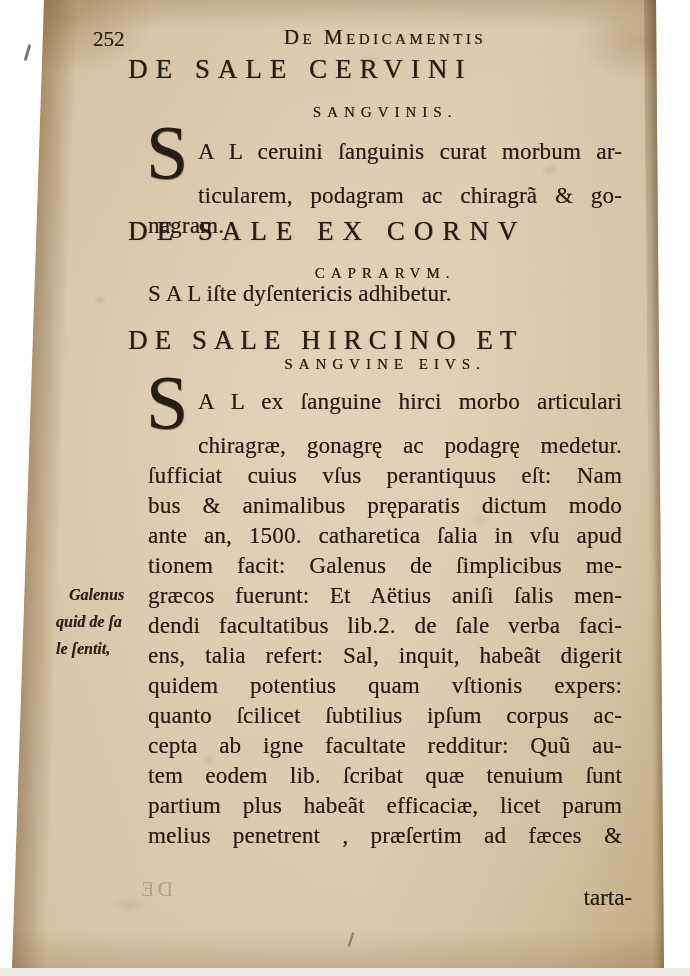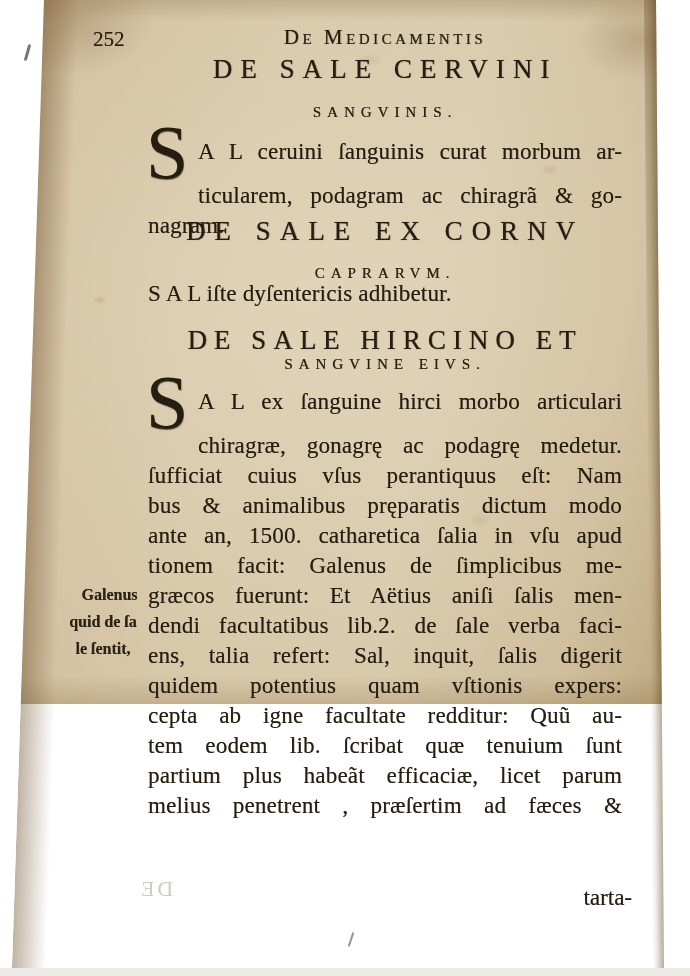--- a/index.html
+++ b/index.html
@@ -7,21 +7,21 @@
 
   .scan {
     position:relative; width:690px; height:976px;
     background:linear-gradient(to bottom, #ffffff 0 968px, #edebe6 968px 100%);
     font-family:"Liberation Serif","DejaVu Serif",serif;
     overflow:hidden;
   }
 
   
   .paper {
-    position:absolute; left:10px; top:0; width:656px; height:704px;
+    position:absolute; left:10px; top:0; width:656px; height:968px;
     clip-path:polygon(34px 0, 646px 0, 654px 968px, 2px 968px);
     background:
       radial-gradient(120px 80px at 60px 20px, rgba(130,95,55,.30), rgba(130,95,55,0) 70%),
       radial-gradient(90px 60px at 630px 40px, rgba(120,85,45,.25), rgba(120,85,45,0) 70%),
       radial-gradient(140% 90% at 45% 42%, rgba(235,223,199,.50), rgba(235,223,199,0) 72%),
       linear-gradient(to bottom, rgba(120,88,45,.30), rgba(120,88,45,0) 3%),
       linear-gradient(to top, rgba(120,88,45,.22), rgba(120,88,45,0) 4%),
       linear-gradient(100deg, #c6b28c 0%, #cfbd9c 10%, #d6c6a7 36%, #d7c8aa 62%, #cebc9a 86%, #c0aa82 100%);
     color:#261d11;
   }
@@ -53,21 +53,21 @@
 
   .pagenum { position:absolute; left:83px; top:27px; font-size:21px; }
 
   .runhead {
     position:absolute; left:138px; top:25px; width:474px; text-align:center;
     font-variant:small-caps; font-size:21px; letter-spacing:3.5px;
     text-shadow:0.4px 0.4px 0.7px rgba(38,28,15,.6);
   }
 
   .heading {
-    position:absolute; left:118px; width:514px; text-align:center;
+    position:absolute; left:118px; width:514px; text-align:left;
     font-size:27px; letter-spacing:8px; white-space:nowrap;
     text-shadow:0.5px 0.4px 0.8px rgba(30,22,10,.65);
   }
   .subheading {
     position:absolute; left:138px; width:474px; text-align:center;
     font-size:15px; letter-spacing:6px; white-space:nowrap;
     text-shadow:0.4px 0.3px 0.6px rgba(30,22,10,.6);
     margin-top:8px;
   }
 
@@ -79,22 +79,22 @@
   .pline.noju { text-align:left; text-align-last:left; }
   .pline.indent { padding-left:50px;margin-top:14px; }
 
   .dropcap {
     position:absolute; left:-2px; top:-9px; font-size:76px; line-height:1;
     text-shadow:0.6px 0.5px 0.9px rgba(30,22,10,.6);
   }
 
   .margnote {
     position:absolute; left:46px; top:581px; width:94px;
-    font-weight:bold; font-size:16px; line-height:27px;
-    color:#2b2114; text-shadow:0.3px 0.3px 0.5px rgba(38,28,15,.5);text-align:center;
+    font-style:italic; font-weight:bold; font-size:16px; line-height:27px;
+    color:#2b2114; text-shadow:0.3px 0.3px 0.5px rgba(38,28,15,.5);
   }
   .margnote .mn0 { padding-left:13px; }
 
   .catchword {
     position:absolute; left:148px; top:883px; width:474px; text-align:right;
     font-size:23px; line-height:30px;
   }
 
   .showthrough {
     position:absolute; left:128px; top:876px; font-size:22px; letter-spacing:3px;
@@ -143,22 +143,23 @@
     <div class="para inked" style="top:373px;">
       <span class="dropcap">S</span>
       <div class="pline indent">A L ex ſanguine hirci morbo articulari</div>
       <div class="pline indent">chiragræ, gonagrę ac podagrę medetur.</div>
       <div class="pline">ſufficiat cuius vſus perantiquus eſt: Nam</div>
       <div class="pline">bus &amp; animalibus pręparatis dictum modo</div>
       <div class="pline">ante an, 1500. catharetica ſalia in vſu apud</div>
       <div class="pline">tionem facit: Galenus de ſimplicibus me-</div>
       <div class="pline">græcos fuerunt: Et Aëtius aniſi ſalis men-</div>
       <div class="pline">dendi facultatibus lib.2. de ſale verba faci-</div>
-      <div class="pline">ens, talia refert: Sal, inquit, ſalis digerit</div>
+      <div class="pline">ens, talia refert: Sal, inquit, habeãt digerit</div>
       <div class="pline">quidem potentius quam vſtionis expers:</div>
+      <div class="pline">quanto ſcilicet ſubtilius ipſum corpus ac-</div>
       <div class="pline">cepta ab igne facultate redditur: Quũ au-</div>
       <div class="pline">tem eodem lib. ſcribat quæ tenuium ſunt</div>
       <div class="pline">partium plus habeãt efficaciæ, licet parum</div>
       <div class="pline">melius penetrent , præſertim ad fæces &amp;</div>
     </div>
 
     <div class="margnote">
       <div class="mn0">Galenus</div>
       <div>quid de ſa</div>
       <div>le ſentit,</div>

